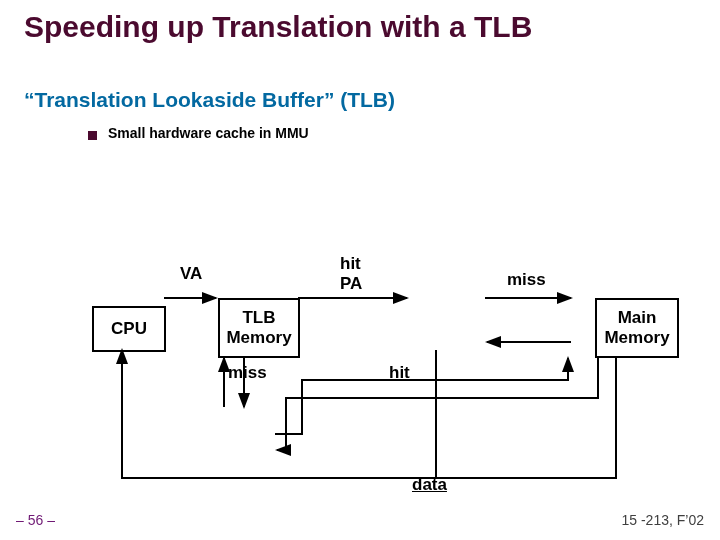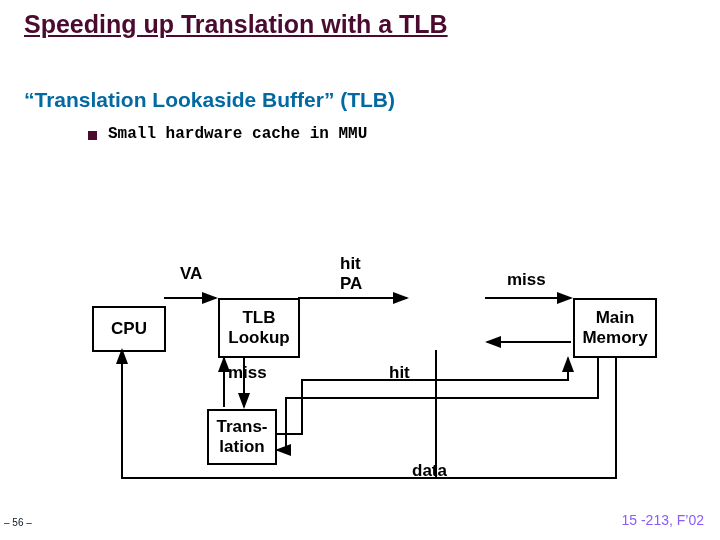--- a/index.html
+++ b/index.html
@@ -15,70 +15,68 @@
   .slide {
     position: relative;
     width: 720px;
     height: 540px;
   }
   .title {
     position: absolute;
     left: 24px;
     top: 10px;
     right: 10px;
-    font-size: 25px;
+    font-size: 30px;
     font-weight: bold;
     color: #4b0a2f;
-    text-decoration: underline;
   }
   .subtitle {
     position: absolute;
     left: 24px;
     top: 88px;
     font-size: 21px;
     font-weight: bold;
     color: #0369a1;
   }
   .bullets {
     position: absolute;
     left: 88px;
     top: 124px;
     right: 30px;
   }
   .bullet {
     position: relative;
     padding-left: 20px;
-    font-size: 16px;
+    font-size: 14px;
     font-weight: bold;
     margin-bottom: 6px;
     line-height: 1.32;
-    font-family: Liberation Mono, monospace;
   }
   .bullet::before {
     content: "";
     position: absolute;
     left: 0;
     top: 7px;
     width: 9px;
     height: 9px;
     background: #4b0a2f;
   }
   .footer-left {
     position: absolute;
-    left: 4px;
+    left: 16px;
     bottom: 12px;
-    font-size: 10px;
-    color: #0f172a;
+    font-size: 14px;
+    color: #701a75;
   }
   .footer-right {
     position: absolute;
     right: 16px;
     bottom: 12px;
     font-size: 14px;
-    color: #8b5cf6;
+    color: #404040;
   }
   
   .diagram {
     position: absolute;
     left: 0;
     top: 0;
     width: 720px;
     height: 540px;
     pointer-events: none;
   }
@@ -115,33 +113,31 @@
   <div class="subtitle">“Translation Lookaside Buffer” (TLB)</div>
 
   <div class="bullets">
     <div class="bullet">Small hardware cache in MMU</div>
   </div>
 
   <div class="diagram">
 
     <div class="box" style="left:92px; top:306px; width:70px; height:42px;">CPU</div>
     <div class="box" style="left:218px; top:298px; width:78px; height:56px; white-space:pre;">TLB
-Lookup</div>
-    <div class="box" style="left:573px; top:298px; width:80px; height:56px; white-space:pre;">Main
 Memory</div>
-    <div class="box" style="left:207px; top:409px; width:66px; height:52px; white-space:pre;">Trans-
-lation</div>
+    <div class="box" style="left:595px; top:298px; width:80px; height:56px; white-space:pre;">Main
+Memory</div>
 
     <div class="label" style="left:180px; top:264px;">VA</div>
     <div class="label" style="left:340px; top:254px; white-space:pre; text-align:left;">hit
 PA</div>
     <div class="label" style="left:507px; top:270px;">miss</div>
     <div class="label" style="left:228px; top:363px;">miss</div>
     <div class="label" style="left:389px; top:363px;">hit</div>
-    <div class="label" style="left:412px; top:461px;text-decoration:underline;">data</div>
+    <div class="label" style="left:412px; top:475px;text-decoration:underline;">data</div>
 
     <svg class="arrows" viewBox="0 0 720 540">
       <defs>
         <marker id="ah" markerWidth="8" markerHeight="8" refX="7" refY="3" orient="auto">
           <path d="M0,0 L8,3 L0,6 Z" fill="#000"></path>
         </marker>
       </defs>
       <g stroke="#000" stroke-width="2" fill="none">
 
         <line x1="164" y1="298" x2="216" y2="298" marker-end="url(#ah)"></line>

